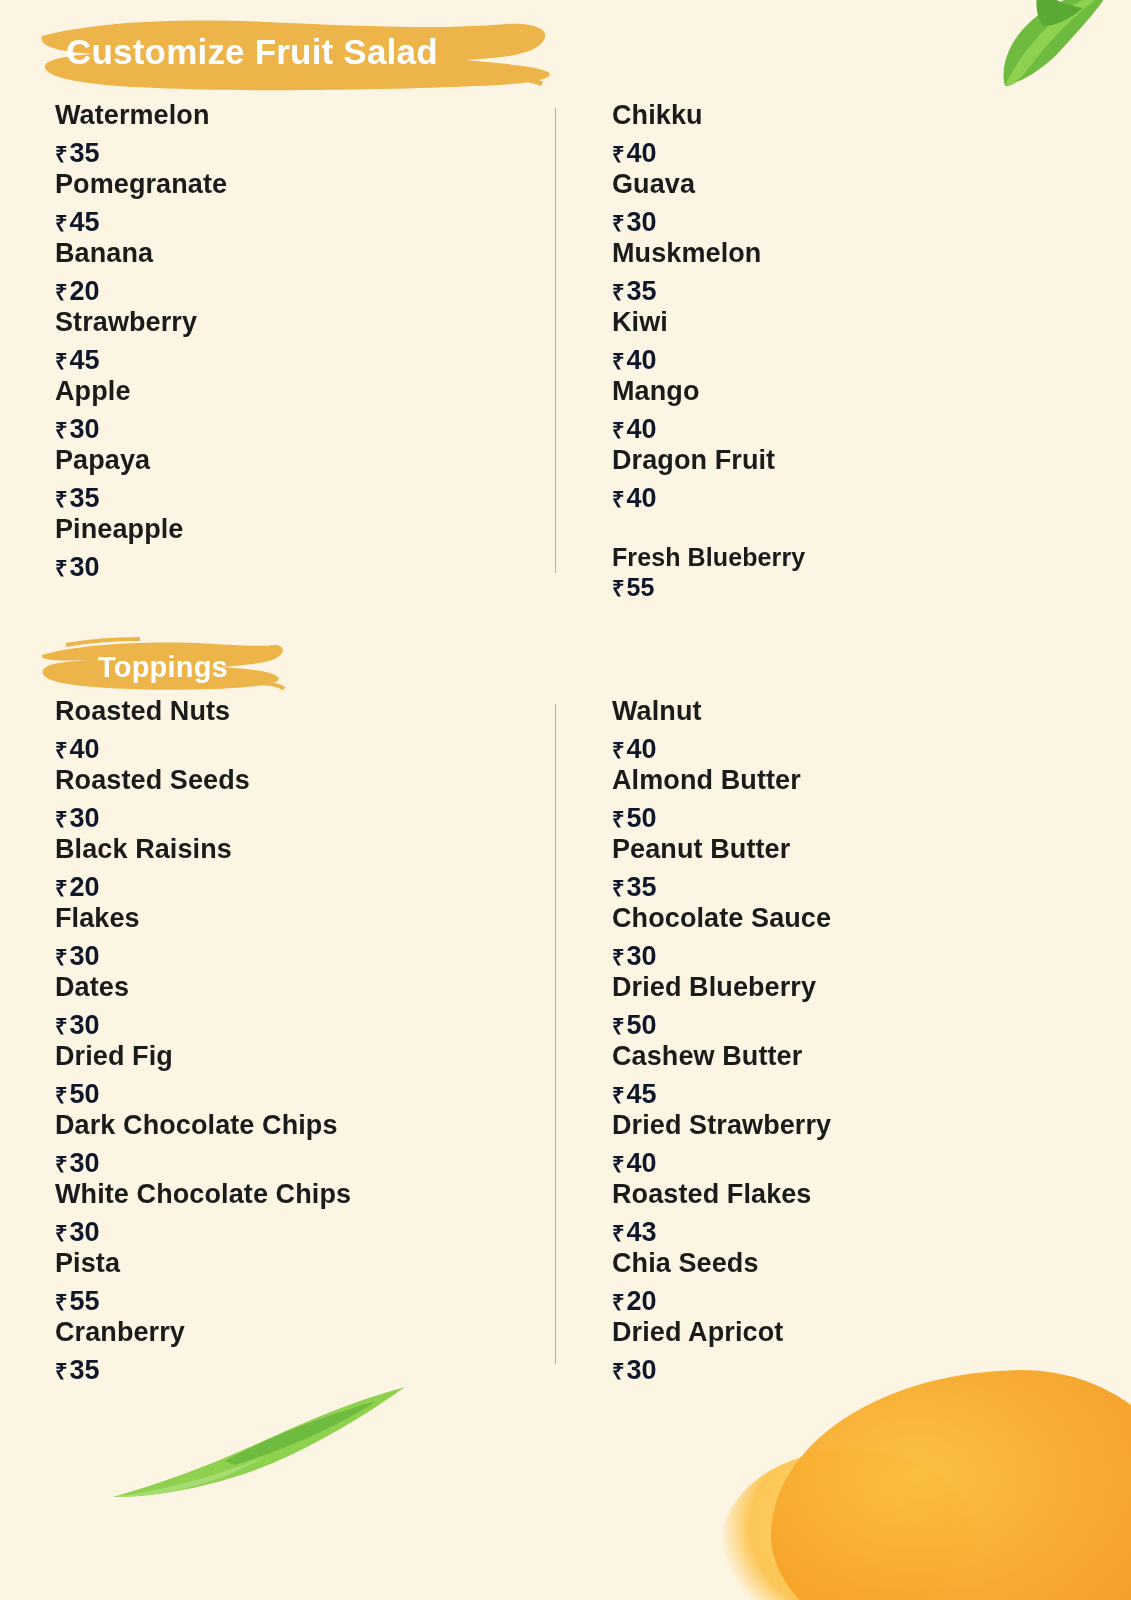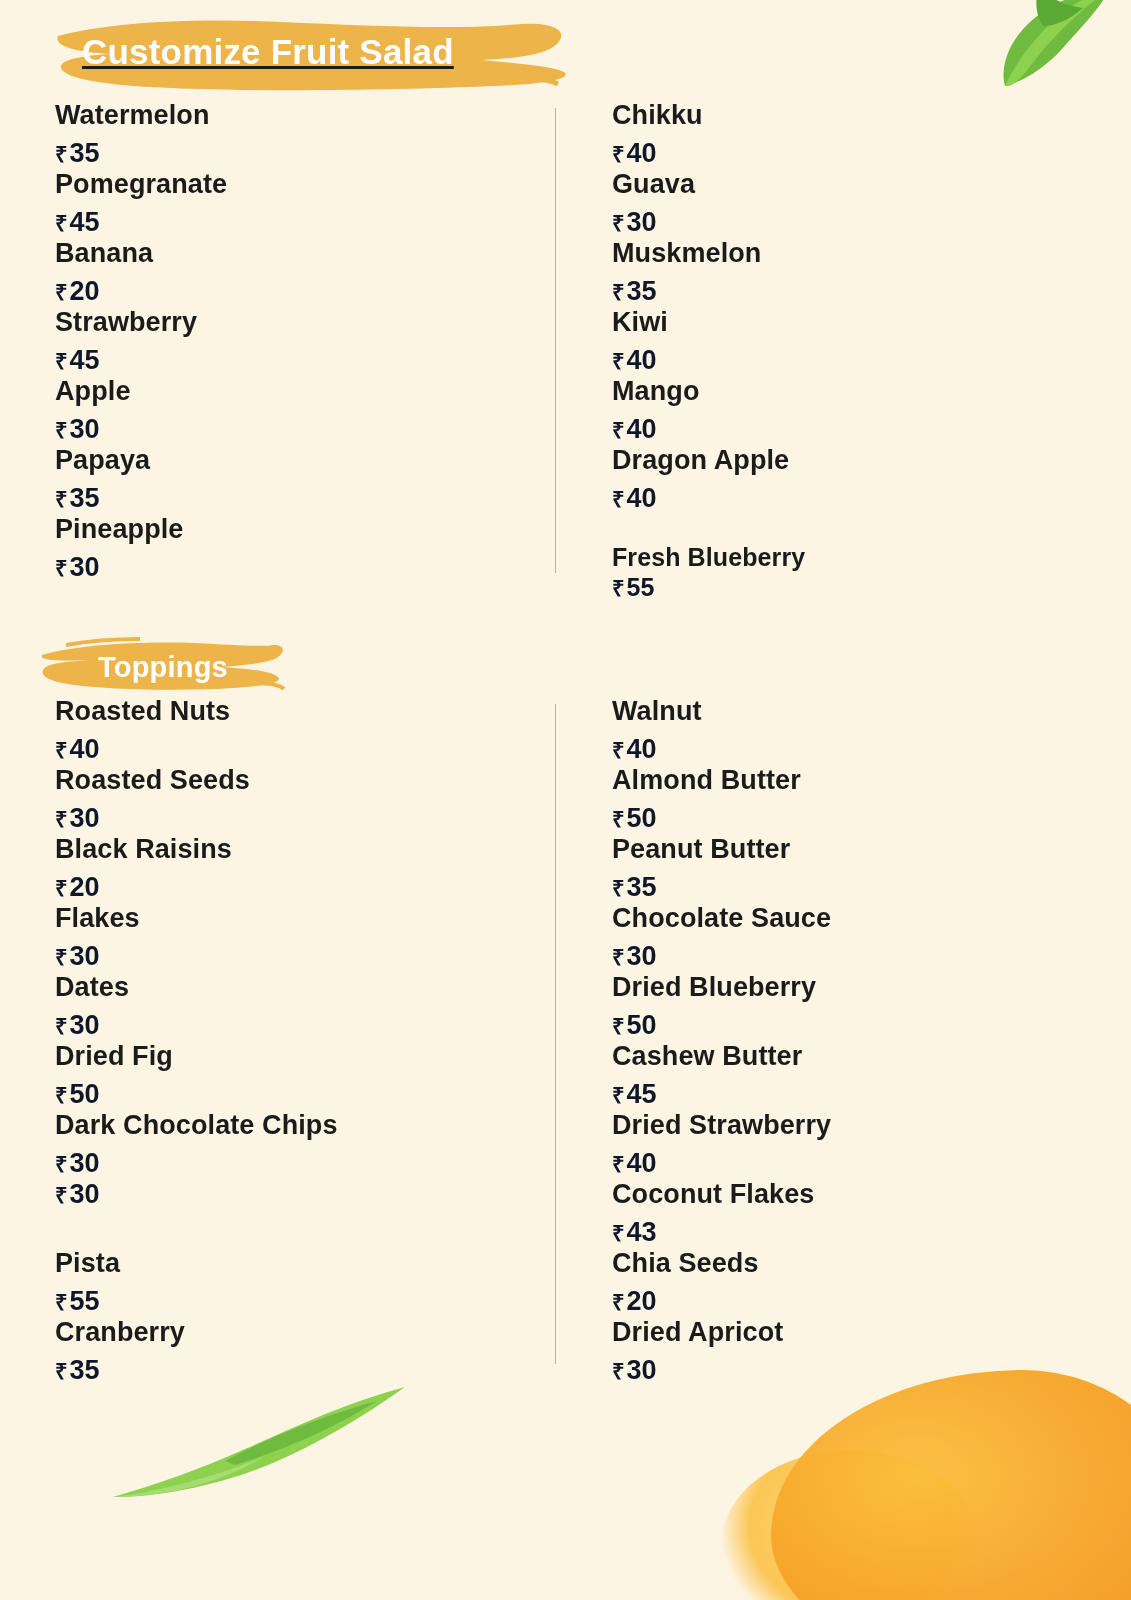--- a/index.html
+++ b/index.html
@@ -40,21 +40,21 @@
   .brush-wrap { position: relative; display: inline-block; }
   .brush-svg { position: absolute; left: 0; top: 0; }
   .brush-label {
     position: relative;
     color: #ffffff;
     font-weight: bold;
     letter-spacing: .2px;
     white-space: nowrap;
   }
 
-  #title-block { position: absolute; left: 52px; top: 14px; text-decoration: underline; }
+  #title-block { position: absolute; left: 36px; top: 14px; }
   #title-block .brush-label { font-size: 35px; padding: 18px 28px 20px 30px; }
 
   #toppings-block { position: absolute; left: 36px; top: 637px; }
   #toppings-block .brush-label { font-size: 29px; padding: 14px 24px 14px 62px; }
 
   
   .section { position: absolute; left: 0; width: 1131px; }
   #fruit-section { top: 100px; }
   #toppings-section { top: 696px; }
 
@@ -176,21 +176,21 @@
       </div>
       <div class="row">
         <span class="item-name">Kiwi</span>
         <span class="item-price"><span class="rupee">₹</span><span>40</span></span>
       </div>
       <div class="row">
         <span class="item-name">Mango</span>
         <span class="item-price"><span class="rupee">₹</span><span>40</span></span>
       </div>
       <div class="row">
-        <span class="item-name">Dragon Apple</span>
+        <span class="item-name">Dragon Fruit</span>
         <span class="item-price"><span class="rupee">₹</span><span>40</span></span>
       </div>
       <div class="row alt">
         <span class="item-name">Fresh Blueberry</span>
         <span class="item-price"><span class="rupee">₹</span><span>55</span></span>
       </div>
     </div>
 
     <div class="divider"></div>
   </div>
@@ -230,20 +230,21 @@
       </div>
       <div class="row">
         <span class="item-name">Dried Fig</span>
         <span class="item-price"><span class="rupee">₹</span><span>50</span></span>
       </div>
       <div class="row">
         <span class="item-name">Dark Chocolate Chips</span>
         <span class="item-price"><span class="rupee">₹</span><span>30</span></span>
       </div>
       <div class="row">
+        <span class="item-name">White Chocolate Chips</span>
         <span class="item-price"><span class="rupee">₹</span><span>30</span></span>
       </div>
       <div class="row">
         <span class="item-name">Pista</span>
         <span class="item-price"><span class="rupee">₹</span><span>55</span></span>
       </div>
       <div class="row">
         <span class="item-name">Cranberry</span>
         <span class="item-price"><span class="rupee">₹</span><span>35</span></span>
       </div>
@@ -272,21 +273,21 @@
       </div>
       <div class="row">
         <span class="item-name">Cashew Butter</span>
         <span class="item-price"><span class="rupee">₹</span><span>45</span></span>
       </div>
       <div class="row">
         <span class="item-name">Dried Strawberry</span>
         <span class="item-price"><span class="rupee">₹</span><span>40</span></span>
       </div>
       <div class="row">
-        <span class="item-name">Coconut Flakes</span>
+        <span class="item-name">Roasted Flakes</span>
         <span class="item-price"><span class="rupee">₹</span><span>43</span></span>
       </div>
       <div class="row">
         <span class="item-name">Chia Seeds</span>
         <span class="item-price"><span class="rupee">₹</span><span>20</span></span>
       </div>
       <div class="row">
         <span class="item-name">Dried Apricot</span>
         <span class="item-price"><span class="rupee">₹</span><span>30</span></span>
       </div>

